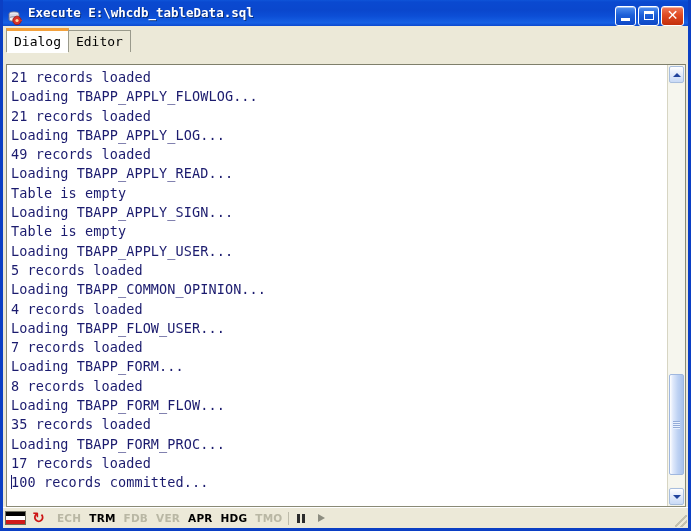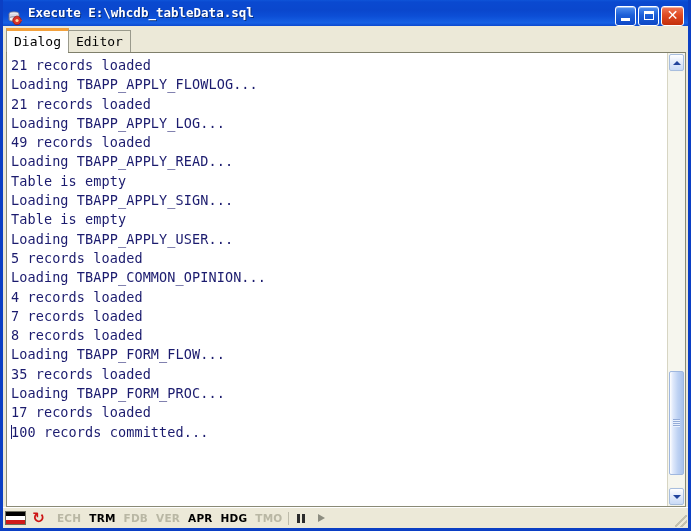--- a/index.html
+++ b/index.html
@@ -169,21 +169,21 @@
     position: absolute;
     left: 0; right: 0;
     bottom: -1px;
     height: 2px;
     background: #ffffff;
   }
 
   
   .textwrap {
     flex: 1 1 auto;
-    margin: 0 2px 0 3px;
+    margin: 12px 2px 0 3px;
     border: 1px solid #8a8a76;
     border-top-color: #7f7f6b;
     background: #ffffff;
     display: flex;
     position: relative;
     overflow: hidden;
     z-index: 2;
   }
   .textarea {
     flex: 1 1 auto;
@@ -435,21 +435,23 @@
             <div class="logline"><span>Loading TBAPP_APPLY_LOG...</span></div>
             <div class="logline"><span>49 records loaded</span></div>
             <div class="logline"><span>Loading TBAPP_APPLY_READ...</span></div>
             <div class="logline"><span>Table is empty</span></div>
             <div class="logline"><span>Loading TBAPP_APPLY_SIGN...</span></div>
             <div class="logline"><span>Table is empty</span></div>
             <div class="logline"><span>Loading TBAPP_APPLY_USER...</span></div>
             <div class="logline"><span>5 records loaded</span></div>
             <div class="logline"><span>Loading TBAPP_COMMON_OPINION...</span></div>
             <div class="logline"><span>4 records loaded</span></div>
+            <div class="logline"><span>Loading TBAPP_FLOW_USER...</span></div>
             <div class="logline"><span>7 records loaded</span></div>
+            <div class="logline"><span>Loading TBAPP_FORM...</span></div>
             <div class="logline"><span>8 records loaded</span></div>
             <div class="logline"><span>Loading TBAPP_FORM_FLOW...</span></div>
             <div class="logline"><span>35 records loaded</span></div>
             <div class="logline"><span>Loading TBAPP_FORM_PROC...</span></div>
             <div class="logline"><span>17 records loaded</span></div>
             <div class="logline"><span class="caret"></span><span>100 records committed...</span></div>
           </div>
 
         <div class="vscroll">
           <div class="sb-btn up">

